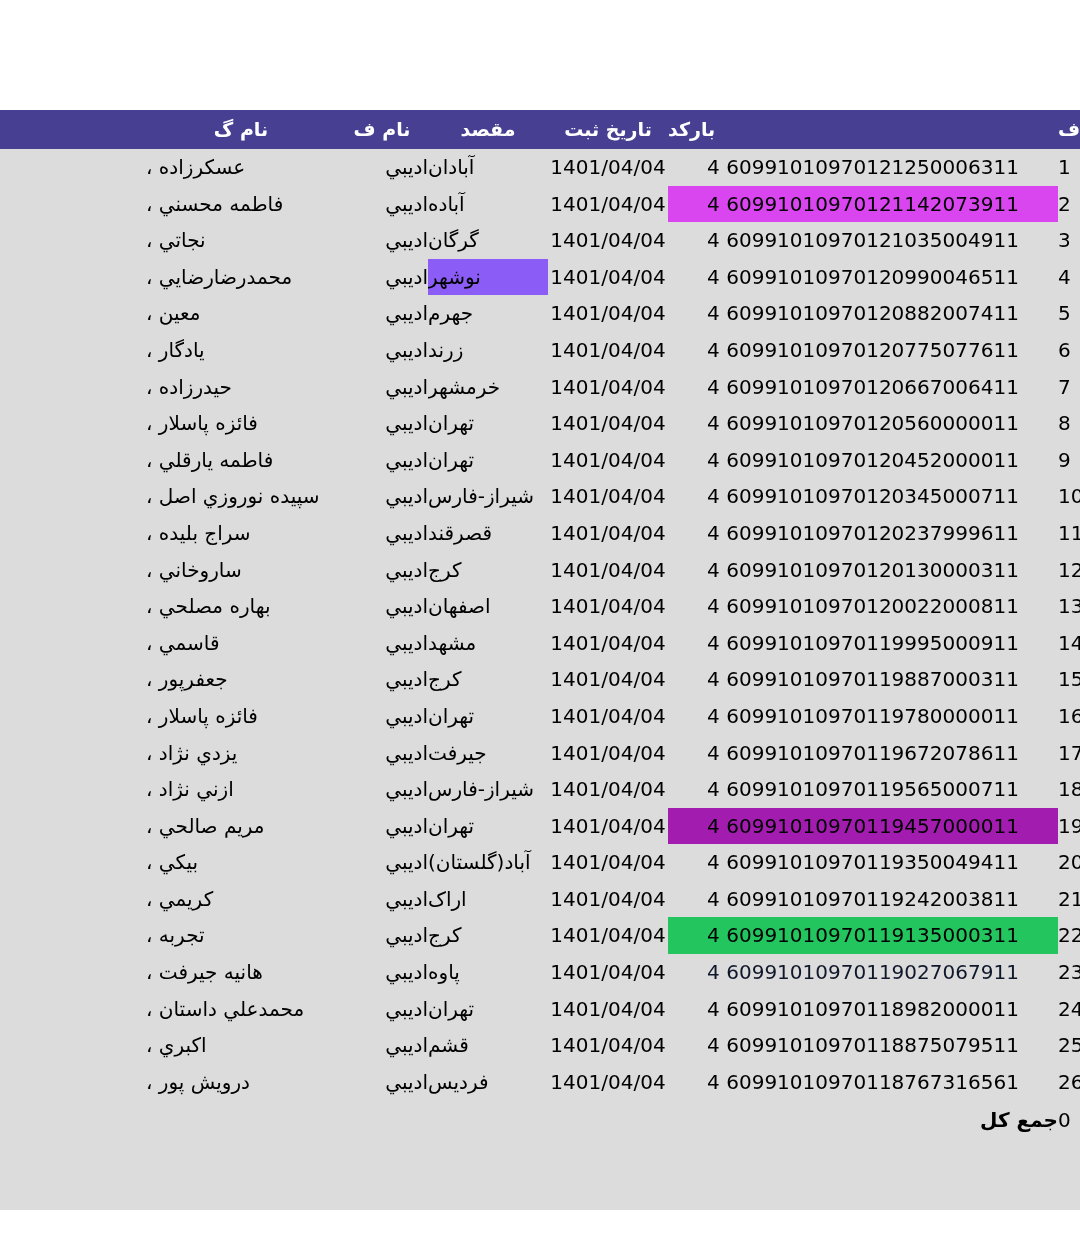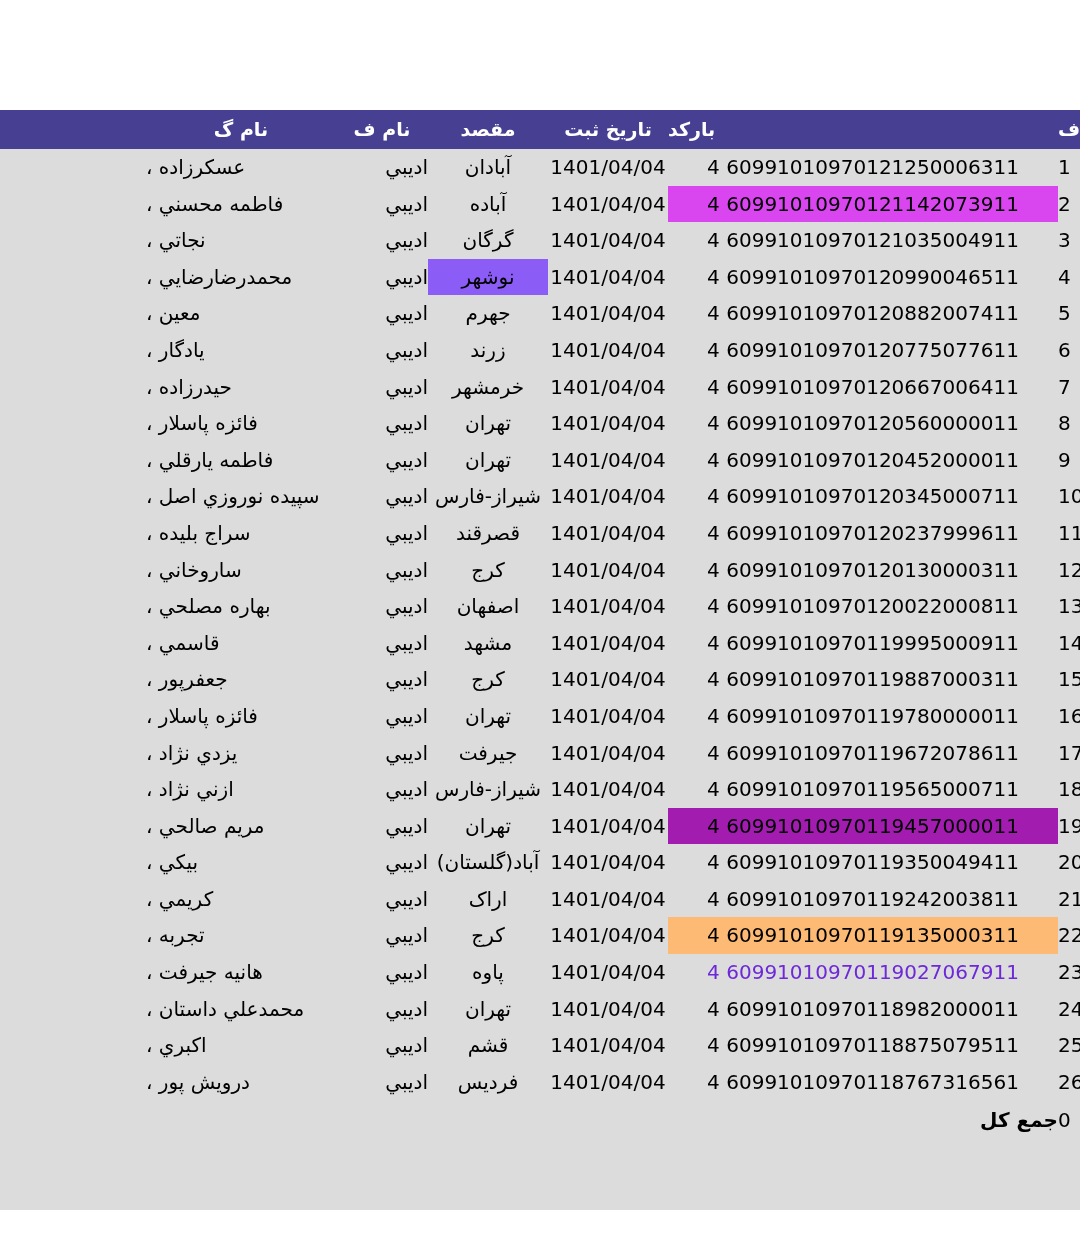--- a/index.html
+++ b/index.html
@@ -59,21 +59,21 @@
     font-size: 20px;
     height: 36.6px;
     line-height: 36.6px;
     vertical-align: middle;
   }
 
   
   .c-row      { width: 58px;  text-align: left;   padding-left: 14px; }
   .c-barcode  { width: 390px; text-align: center; }
   .c-date     { width: 120px; text-align: center; }
-  .c-dest     { width: 120px; text-align: center;  padding-right: 8px; }
+  .c-dest     { width: 120px; text-align: left;  padding-right: 8px; }
   .c-sender   { width: 92px;  text-align: right;  padding-right: 6px; }
   .c-receiver { width: 190px; text-align: left;   padding-left: 6px; }
   .c-extra    { width: 220px; text-align: left;   padding-left: 4px; }
 
   thead .c-row      { text-align: left; padding-left: 14px; }
   thead .c-barcode  { text-align: left; padding-left: 20px; }
   thead .c-date     { text-align: center; }
   thead .c-dest     { text-align: center; }
   thead .c-sender   { text-align: center; }
   thead .c-receiver { text-align: center; }
@@ -297,30 +297,30 @@
             <td class="c-row" style="background: rgb(220, 220, 220); color: rgb(0, 0, 0);">21</td>
             <td class="c-barcode" style="background: rgb(220, 220, 220); color: rgb(0, 0, 0);">60991010970119242003811 4</td>
             <td class="c-date" style="background: rgb(220, 220, 220); color: rgb(0, 0, 0);">1401/04/04</td>
             <td class="c-dest" style="background: rgb(220, 220, 220); color: rgb(0, 0, 0);">اراک</td>
             <td class="c-sender" style="background: rgb(220, 220, 220); color: rgb(0, 0, 0);">اديبي</td>
             <td class="c-receiver" style="background: rgb(220, 220, 220); color: rgb(0, 0, 0);">کريمي ،</td>
             <td class="c-extra" style="background: rgb(220, 220, 220); color: rgb(0, 0, 0);">5</td>
           </tr>
           <tr>
             <td class="c-row" style="background: rgb(220, 220, 220); color: rgb(0, 0, 0);">22</td>
-            <td class="c-barcode" style="background: #fdba74; color: rgb(0, 0, 0); margin-top: 17px;">60991010970119135000311 4</td>
+            <td class="c-barcode" style="background: #22c55e; color: rgb(0, 0, 0); margin-top: 17px;">60991010970119135000311 4</td>
             <td class="c-date" style="background: rgb(220, 220, 220); color: rgb(0, 0, 0);">1401/04/04</td>
             <td class="c-dest" style="background: rgb(220, 220, 220); color: rgb(0, 0, 0);">کرج</td>
             <td class="c-sender" style="background: rgb(220, 220, 220); color: rgb(0, 0, 0);">اديبي</td>
             <td class="c-receiver" style="background: rgb(220, 220, 220); color: rgb(0, 0, 0);">تجربه ،</td>
             <td class="c-extra" style="background: rgb(220, 220, 220); color: rgb(0, 0, 0);">6</td>
           </tr>
           <tr>
             <td class="c-row" style="background: rgb(220, 220, 220); color: rgb(0, 0, 0);">23</td>
-            <td class="c-barcode" style="background: rgb(220, 220, 220); color: #6d28d9;">60991010970119027067911 4</td>
+            <td class="c-barcode" style="background: rgb(220, 220, 220); color: #0f172a;">60991010970119027067911 4</td>
             <td class="c-date" style="background: rgb(220, 220, 220); color: rgb(0, 0, 0);">1401/04/04</td>
             <td class="c-dest" style="background: rgb(220, 220, 220); color: rgb(0, 0, 0);">پاوه</td>
             <td class="c-sender" style="background: rgb(220, 220, 220); color: rgb(0, 0, 0);">اديبي</td>
             <td class="c-receiver" style="background: rgb(220, 220, 220); color: rgb(0, 0, 0);">هانيه جيرفت ،</td>
             <td class="c-extra" style="background: rgb(220, 220, 220); color: rgb(0, 0, 0);">5</td>
           </tr>
           <tr>
             <td class="c-row" style="background: rgb(220, 220, 220); color: rgb(0, 0, 0);">24</td>
             <td class="c-barcode" style="background: rgb(220, 220, 220); color: rgb(0, 0, 0);">60991010970118982000011 4</td>
             <td class="c-date" style="background: rgb(220, 220, 220); color: rgb(0, 0, 0);">1401/04/04</td>

